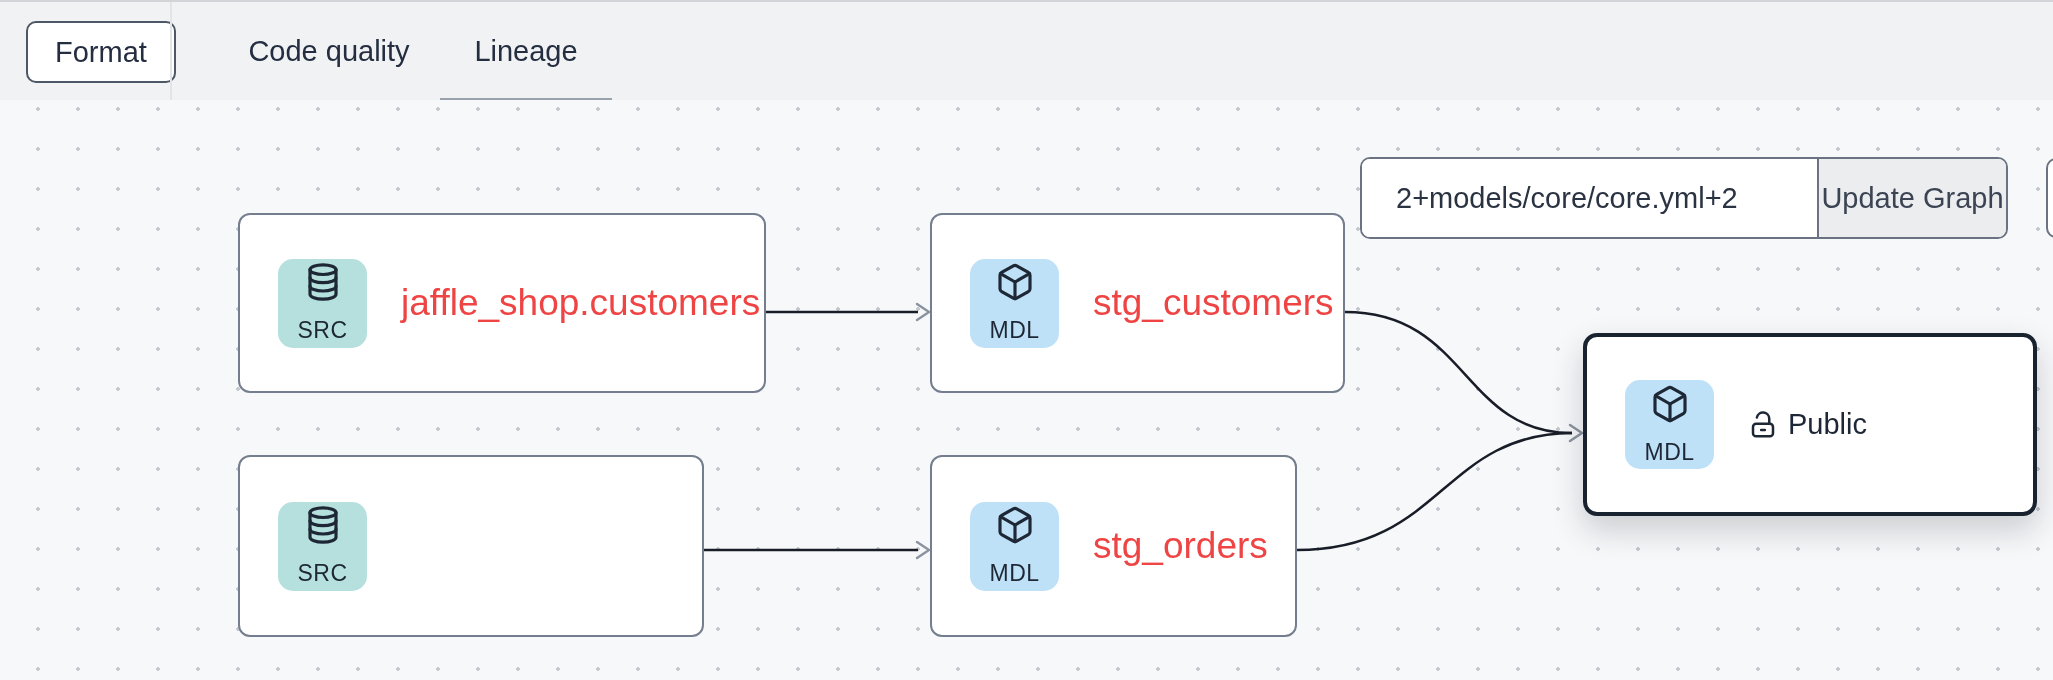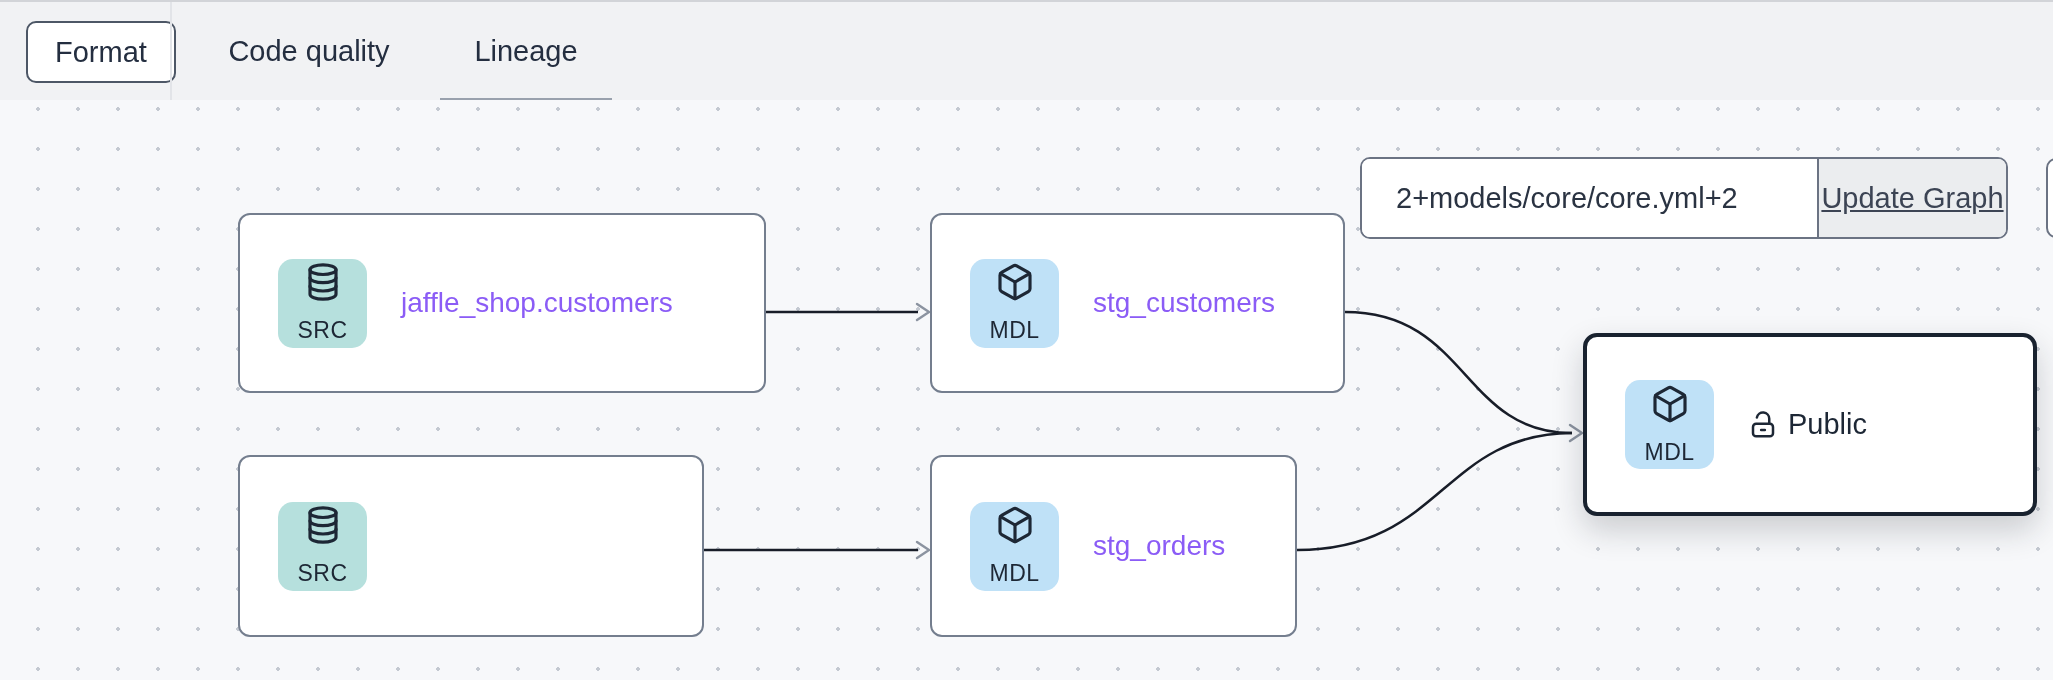--- a/index.html
+++ b/index.html
@@ -22,21 +22,21 @@
     font-family:inherit; font-size:29px; color:#242e40; cursor:pointer;
   }
   .toolbar-divider {
     position:absolute; left:170px; top:0; bottom:0; width:2px; background:#e2e4e8;
   }
   .tab {
     position:absolute; top:0; height:99px;
     display:flex; align-items:center; justify-content:center;
     font-size:29px; color:#242e40; cursor:pointer;
   }
-  .tab-codequality { left:192px; width:234px;text-align:center; }
+  .tab-codequality { left:212px; width:234px;text-align:center; }
   .tab-lineage { left:440px; width:172px; }
   .tab-underline {
     position:absolute; left:0; bottom:-2px; width:100%; height:5px;
     background:#99a1ad;
   }
 
   
   .canvas {
     position:absolute; left:0; top:100px; width:2053px; height:580px;
     background-color:#f7f8fa;
@@ -47,21 +47,21 @@
   }
   .edges { position:absolute; left:0; top:0; width:2053px; height:580px; }
 
   
   .node {
     position:absolute; background:#ffffff;
     border:2px solid #747e8e; border-radius:12px;
     display:flex; align-items:center; gap:34px; padding-left:38px;
     cursor:pointer;
   }
-  .node-label { font-size:28px; color:#8b5cf6; white-space:nowrap; }
+  .node-label { font-size:37px; color:#ef4444; white-space:nowrap; }
   .node-customers { left:238px; top:113px; width:528px; height:180px; }
   .node-stg-customers { left:930px; top:113px; width:415px; height:180px; }
   .node-orders { left:238px; top:355px; width:466px; height:182px; }
   .node-stg-orders { left:930px; top:355px; width:367px; height:182px; }
   .node-fct-orders {
     left:1583px; top:233px; width:454px; height:183px;
     border:4px solid #19222f; border-radius:14px;
     box-shadow:0 14px 32px rgba(25,31,42,0.20);
   }
 
@@ -89,21 +89,20 @@
     background:#ffffff; overflow:hidden;gap:44px;
   }
   .selector-input {
     width:420px; height:100%; border:none; outline:none; background:#ffffff;
     font-family:inherit; font-size:29px; color:#2a3342; padding:0 0 0 34px;
   }
   .update-btn {
     width:226px; height:100%; border:none; border-left:2px solid #6b7383;
     background:#ebedef; font-family:inherit; font-size:29px; color:#3c4454;
     cursor:pointer;
-    text-decoration:underline;
   }
   .edge-partial-btn {
     position:absolute; left:2046px; top:58px; width:26px; height:80px;
     background:#ffffff; border:2px solid #6b7383; border-radius:10px 0 0 10px;
     cursor:pointer;
   }
 </style>
 </head>
 <body>
 

